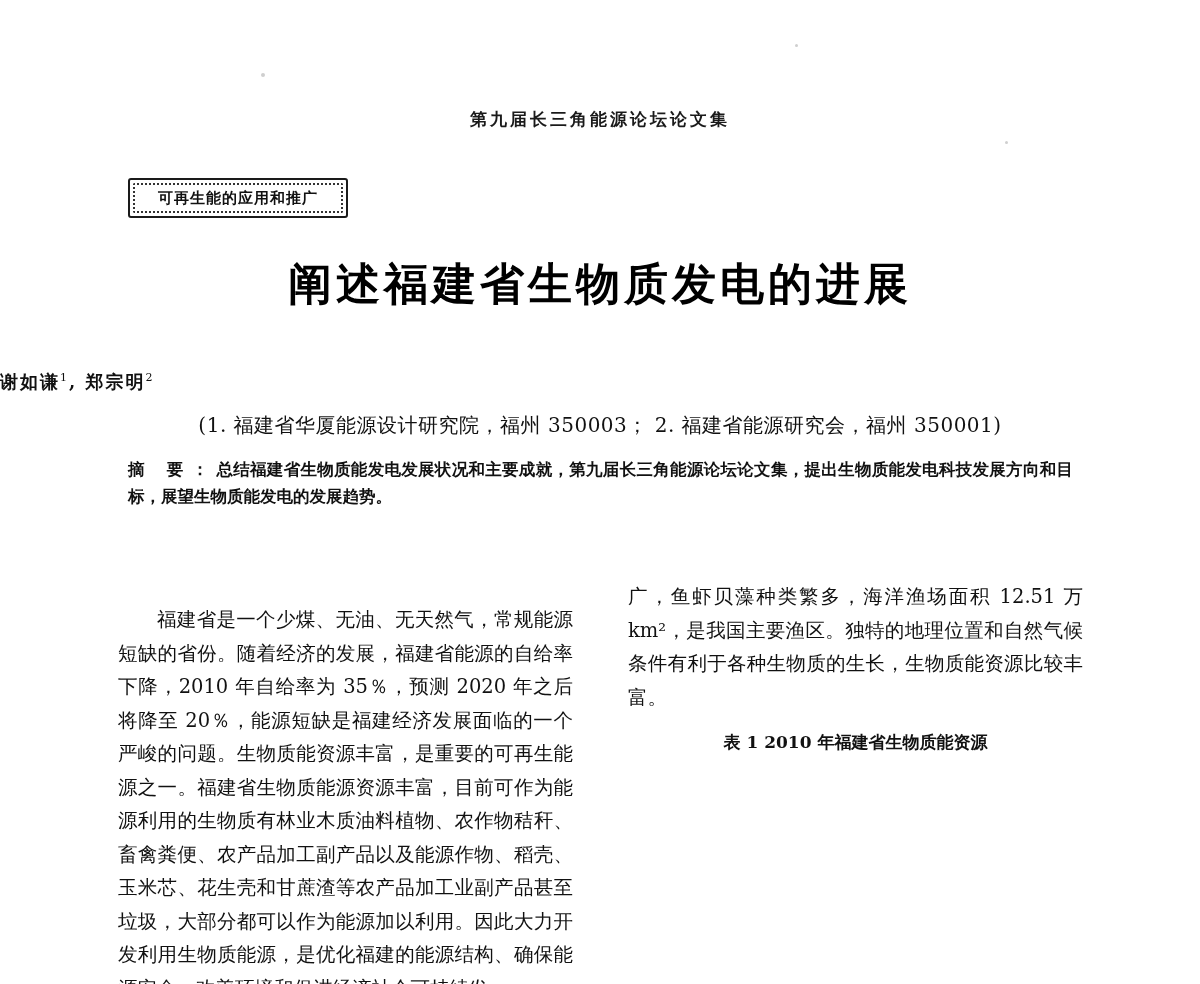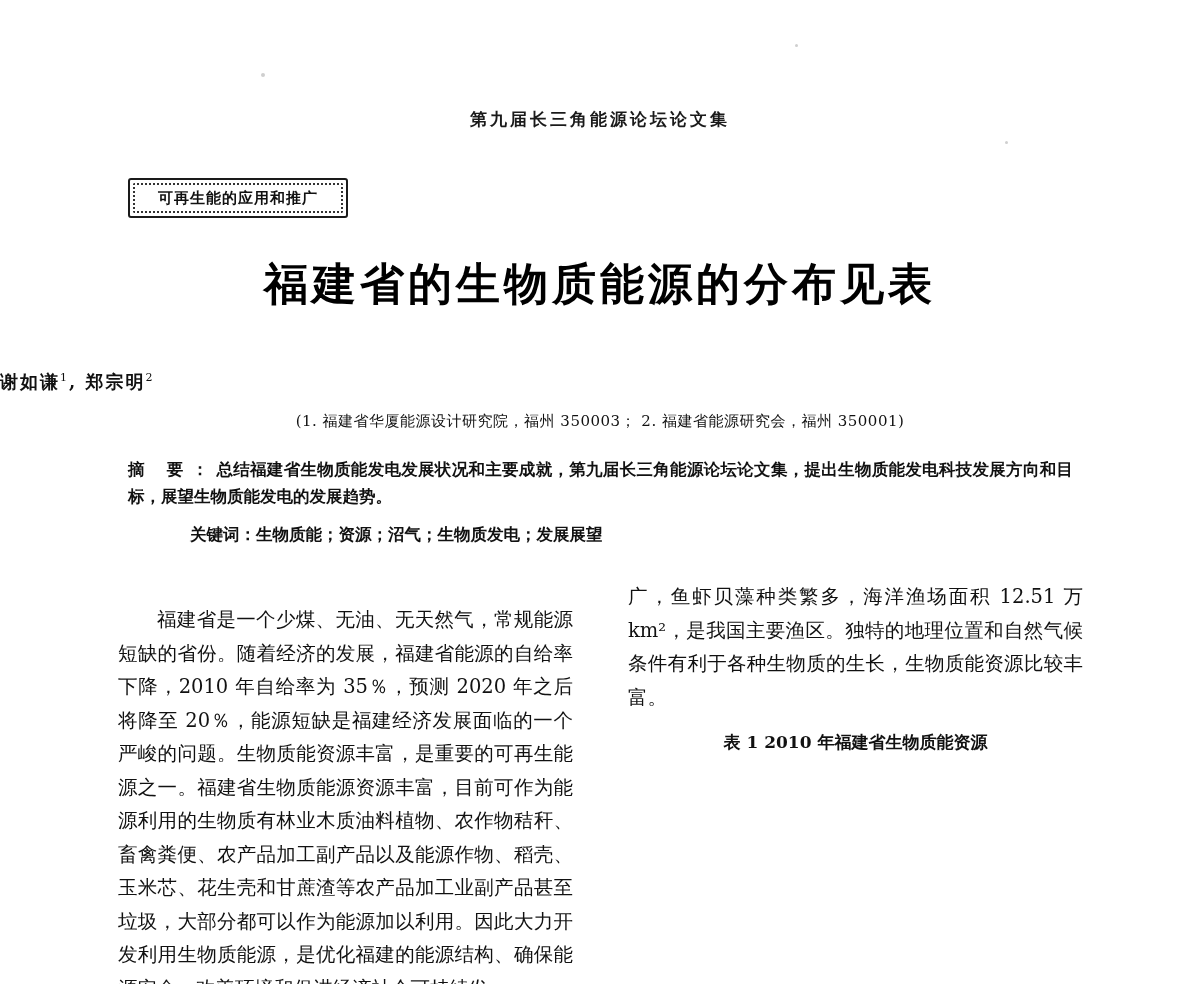--- a/index.html
+++ b/index.html
@@ -98,21 +98,21 @@
     font-size: 11px;
     font-weight: normal;
     vertical-align: super;
   }
   .affil {
     position: absolute;
     top: 412px;
     left: 0;
     width: 1200px;
     text-align: center;
-    font-size: 15px;
+    font-size: 20px;
     letter-spacing: 0.5px;
   }
 
   
   .abstract {
     position: absolute;
     top: 456px;
     left: 128px;
     width: 945px;
     font-size: 16.5px;
@@ -185,35 +185,32 @@
   <div class="speck" style="left:261px;top:73px;width:4px;height:4px;"></div>
   <div class="speck" style="left:795px;top:44px;width:3px;height:3px;"></div>
   <div class="speck" style="left:1005px;top:141px;width:3px;height:3px;"></div>
 
   <div class="running-head">第九届长三角能源论坛论文集</div>
 
   <div class="section-badge">
     <span>可再生能的应用和推广</span>
   </div>
 
-  <div class="doc-title">福建省的生物质能源的分布见表</div>
+  <div class="doc-title">阐述福建省生物质发电的进展</div>
 
   <div class="authors">
     <span>谢如谦</span><sup>1</sup><span>,</span> <span>郑宗明</span><sup>2</sup>
   </div>
 
   <div class="affil">(1. 福建省华厦能源设计研究院，福州 350003； 2. 福建省能源研究会，福州 350001)</div>
 
   <div class="abstract">
     <span class="lbl">摘  要：</span><span>总结福建省生物质能发电发展状况和主要成就，第九届长三角能源论坛论文集，提出生物质能发电科技发展方向和目标，展望生物质能发电的发展趋势。</span>
   </div>
 
-  <div class="keywords">
-    <span>关键词：</span><span>生物质能；资源；沼气；生物质发电；发展展望</span>
-  </div>
 
   <div class="columns">
     <div class="col col-left">
       <p class="indent">福建省是一个少煤、无油、无天然气，常规能源短缺的省份。随着经济的发展，福建省能源的自给率下降，2010 年自给率为 35％，预测 2020 年之后将降至 20％，能源短缺是福建经济发展面临的一个严峻的问题。生物质能资源丰富，是重要的可再生能源之一。福建省生物质能源资源丰富，目前可作为能源利用的生物质有林业木质油料植物、农作物秸秆、畜禽粪便、农产品加工副产品以及能源作物、稻壳、玉米芯、花生壳和甘蔗渣等农产品加工业副产品甚至垃圾，大部分都可以作为能源加以利用。因此大力开发利用生物质能源，是优化福建的能源结构、确保能源安全、改善环境和促进经济社会可持续发</p>
     </div>
     <div class="col col-right">
       <p>广，鱼虾贝藻种类繁多，海洋渔场面积 12.51 万 km²，是我国主要渔区。独特的地理位置和自然气候条件有利于各种生物质的生长，生物质能资源比较丰富。</p>
       <div class="table-caption">表 1  2010 年福建省生物质能资源</div>
     </div>
   </div>

